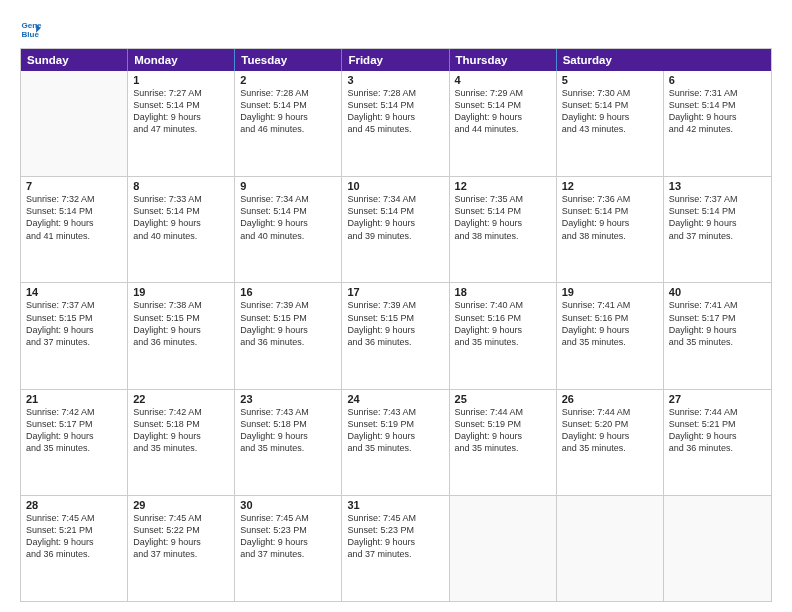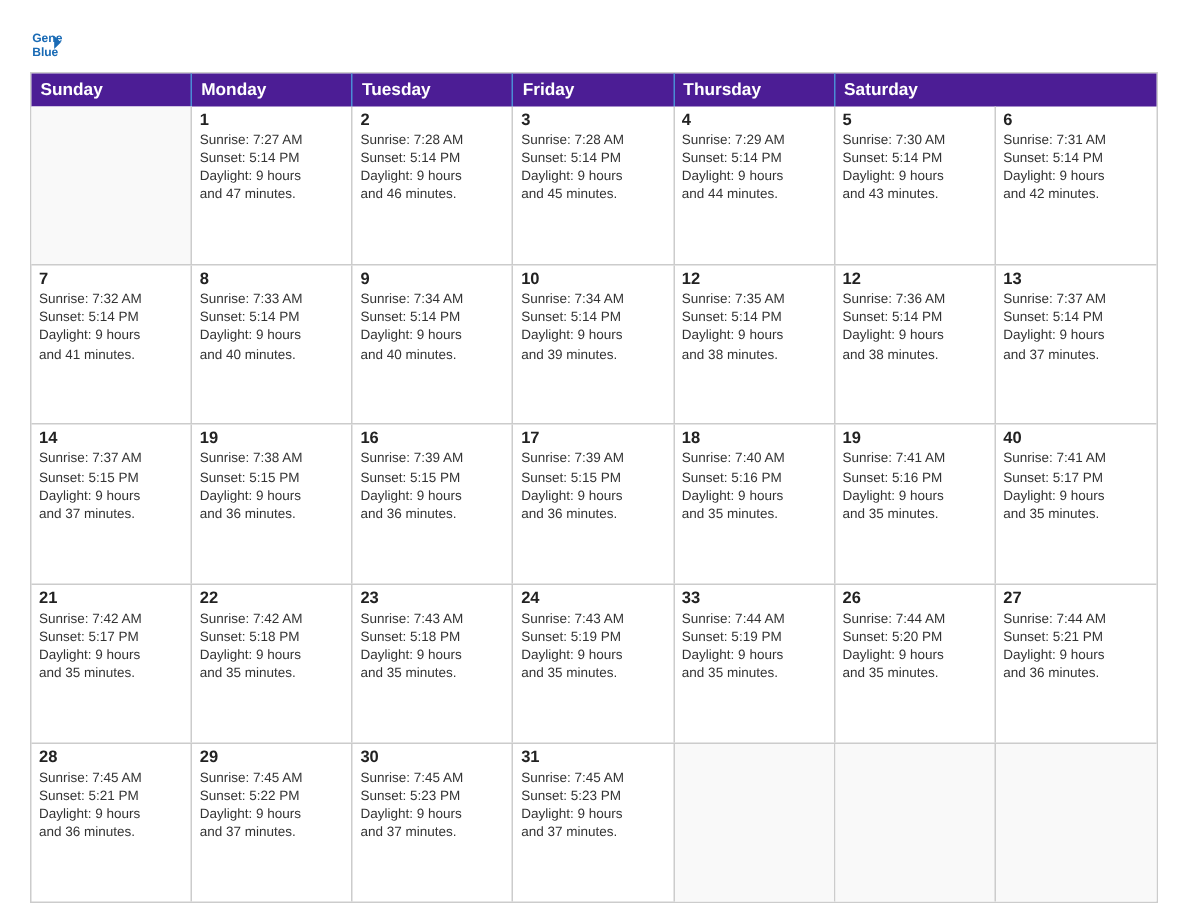--- a/index.html
+++ b/index.html
@@ -304,21 +304,21 @@
             <span class="cell-line">and 35 minutes.</span>
           </div>
           <div class="cal-cell">
             <span class="day-num">24</span>
             <span class="cell-line">Sunrise: 7:43 AM</span>
             <span class="cell-line">Sunset: 5:19 PM</span>
             <span class="cell-line">Daylight: 9 hours</span>
             <span class="cell-line">and 35 minutes.</span>
           </div>
           <div class="cal-cell">
-            <span class="day-num">33</span>
+            <span class="day-num">25</span>
             <span class="cell-line">Sunrise: 7:44 AM</span>
             <span class="cell-line">Sunset: 5:19 PM</span>
             <span class="cell-line">Daylight: 9 hours</span>
             <span class="cell-line">and 35 minutes.</span>
           </div>
           <div class="cal-cell">
             <span class="day-num">26</span>
             <span class="cell-line">Sunrise: 7:44 AM</span>
             <span class="cell-line">Sunset: 5:20 PM</span>
             <span class="cell-line">Daylight: 9 hours</span>

